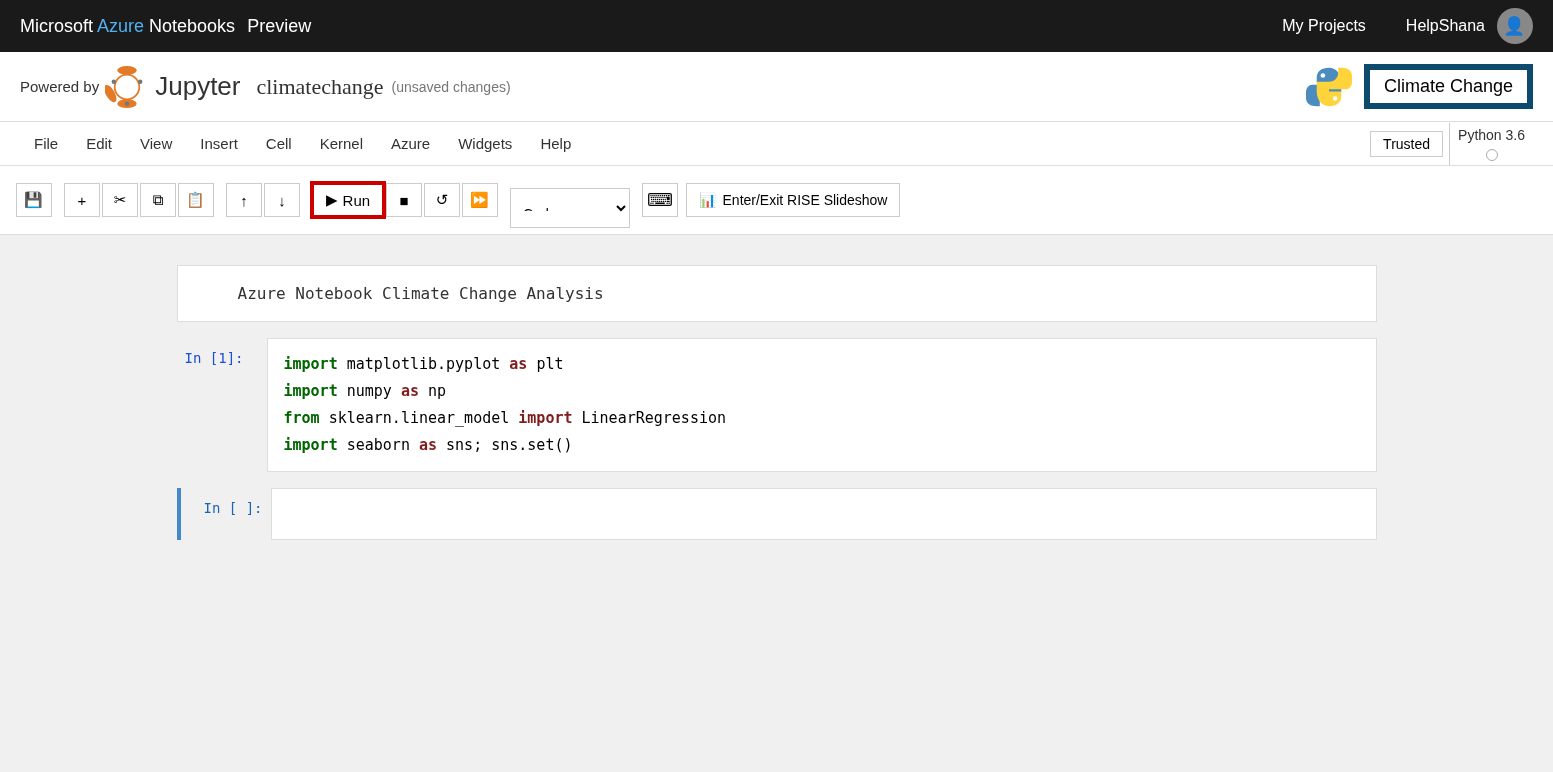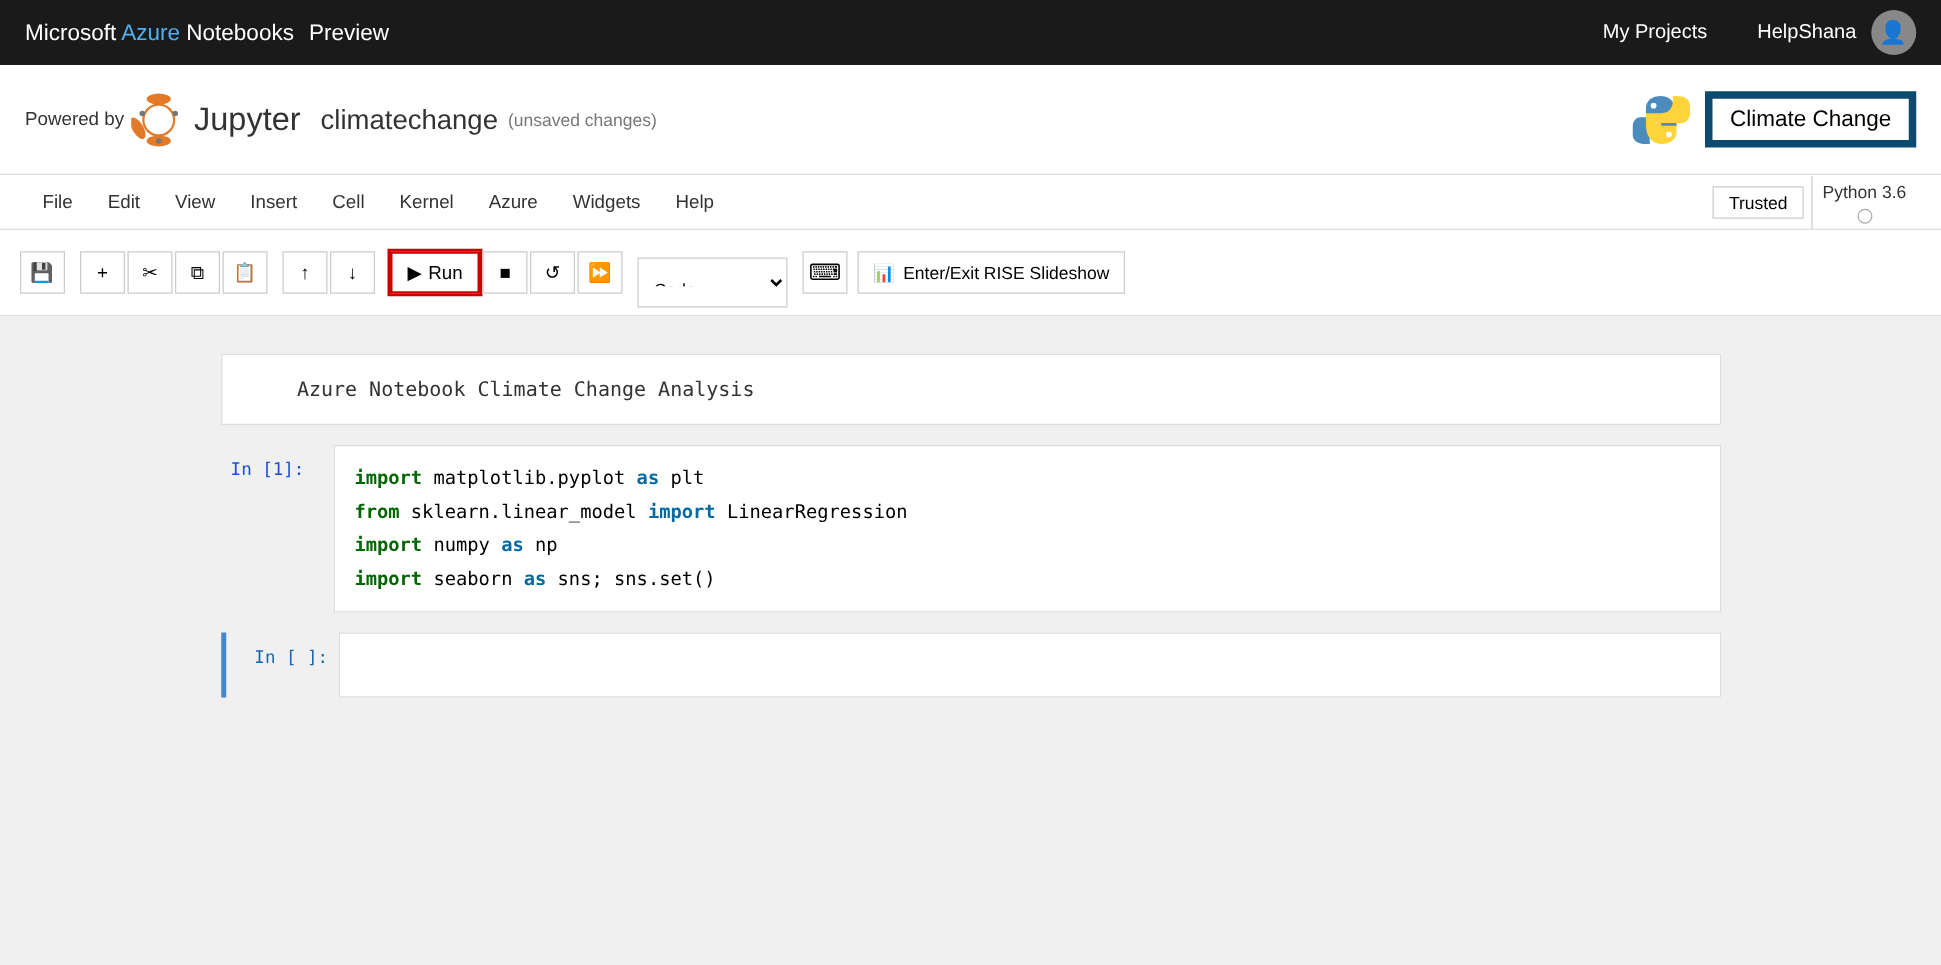--- a/index.html
+++ b/index.html
@@ -64,21 +64,21 @@
       font-size: 18px;
     }
 
     
     .jupyter-header {
       background: white;
       display: flex;
       align-items: center;
       padding: 10px 20px;
       border-bottom: 1px solid #ddd;
-      height: 88px;
+      height: 70px;
     }
     .powered-by {
       display: flex;
       align-items: center;
       gap: 6px;
       font-size: 15px;
       color: #333;
     }
     .jupyter-logo {
       width: 44px;
@@ -87,20 +87,21 @@
     .jupyter-text {
       font-size: 26px;
       font-weight: 300;
       color: #333;
     }
     .notebook-name {
       font-size: 22px;
       font-weight: 400;
       color: #333;
       margin-left: 16px;
+      font-family: Liberation Serif, serif;
     }
     .unsaved {
       font-size: 14px;
       color: #777;
       margin-left: 8px;
     }
     .header-right {
       margin-left: auto;
       display: flex;
       align-items: center;
@@ -281,21 +282,21 @@
       flex: 1;
       background: white;
       border: 1px solid #ddd;
       padding: 12px 16px;
       font-family: monospace;
       font-size: 15px;
     }
 
     
     .kw { color: #006600; font-weight: bold; }
-    .kw2 { color: #0369a1; font-weight: bold; }
+    .kw2 { color: #7f1d1d; font-weight: bold; }
 
     .code-line { display: block; line-height: 1.8; }
 
     
     .active-cell {
       display: flex;
       margin-bottom: 16px;
     }
     .active-left {
       width: 4px;
@@ -455,30 +456,30 @@
     <div class="code-cell">
       <div class="cell-label">In [1]:</div>
       <div class="cell-content">
         <span class="code-line">
           <span class="kw">import</span>
           <span> matplotlib.pyplot </span>
           <span class="kw2">as</span>
           <span> plt</span>
         </span>
         <span class="code-line">
+          <span class="kw">import</span>
+          <span> numpy </span>
+          <span class="kw2">as</span>
+          <span> np</span>
+        </span>
+        <span class="code-line">
           <span class="kw">from</span>
           <span> sklearn.linear_model </span>
           <span class="kw2">import</span>
           <span> LinearRegression</span>
-        </span>
-        <span class="code-line">
-          <span class="kw">import</span>
-          <span> numpy </span>
-          <span class="kw2">as</span>
-          <span> np</span>
         </span>
         <span class="code-line">
           <span class="kw">import</span>
           <span> seaborn </span>
           <span class="kw2">as</span>
           <span> sns; sns.set()</span>
         </span>
       </div>
     </div>
 

